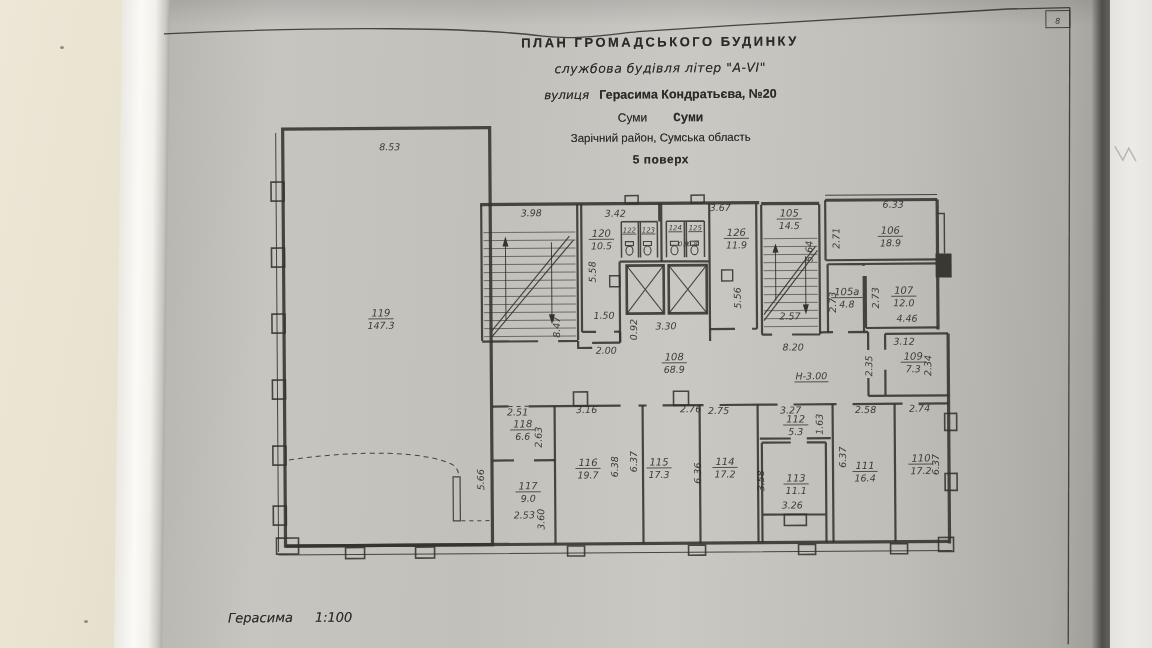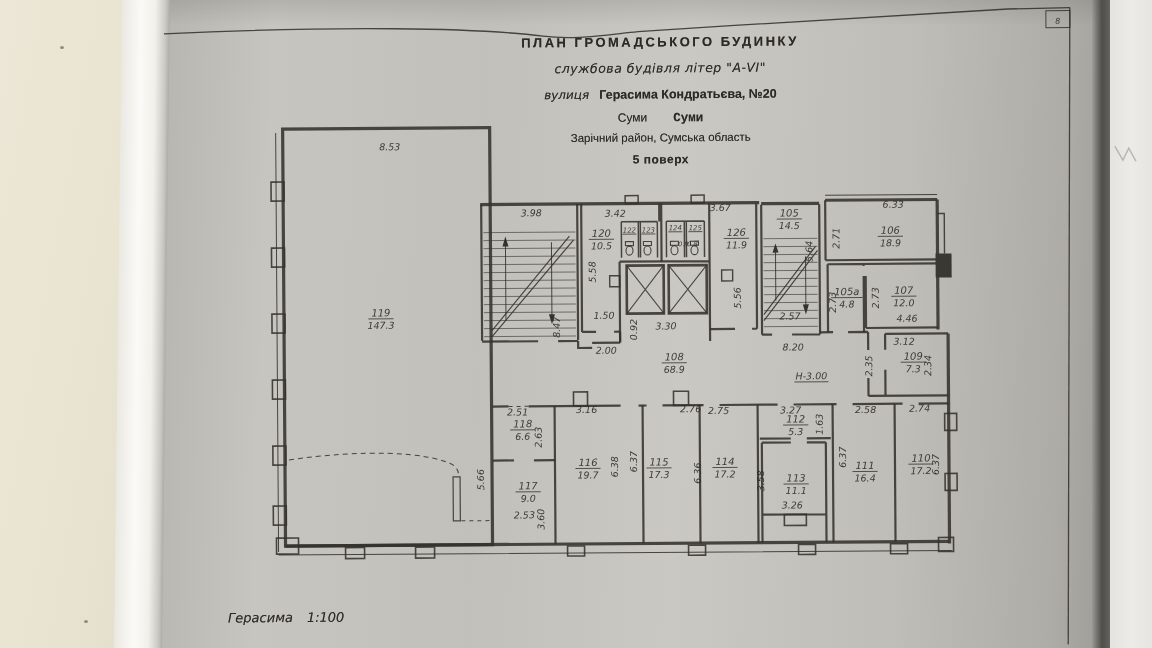--- a/index.html
+++ b/index.html
@@ -26,21 +26,21 @@
   .t1{top:35px;font:700 13px "Liberation Sans",sans-serif;letter-spacing:2.5px;}
   .t2{top:61px;font:italic 12.5px "DejaVu Sans",sans-serif;letter-spacing:.5px;}
   .t3{top:88px;font:italic 12px "DejaVu Sans",sans-serif;}
   .t3 .bold,.t4 .bold{font:700 12.5px "Liberation Sans",sans-serif;margin-left:10px;}
   .t4{top:111px;font:12px "Liberation Sans",sans-serif;}
   .t4 .bold{margin-left:26px;font-family:Liberation Mono, monospace;}
   .t5{top:132px;font:11.5px "Liberation Sans",sans-serif;}
   .t6{top:153px;font:700 12px "Liberation Sans",sans-serif;letter-spacing:.5px;}
   .scale-line{left:226px;top:608px;font:italic 13px "DejaVu Sans",sans-serif;
               text-shadow:0 0 .5px rgba(50,48,44,.5);}
-  .scale-line .v{margin-left:14px;}
+  .scale-line .v{margin-left:22px;}
   svg.plan{position:absolute;left:0;top:0;}
   svg.plan *{vector-effect:none;}
   .ink{stroke:#34322e;fill:none;stroke-opacity:.88;}
   .lbl{font-family:"DejaVu Sans",sans-serif;font-style:italic;fill:#2f2d29;fill-opacity:.9;}
 </style>
 </head>
 <body>
 
 <div class="scene">
   <div class="bg-cream"></div>

